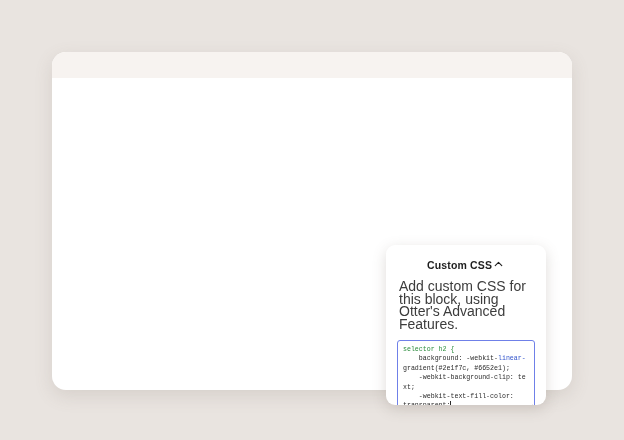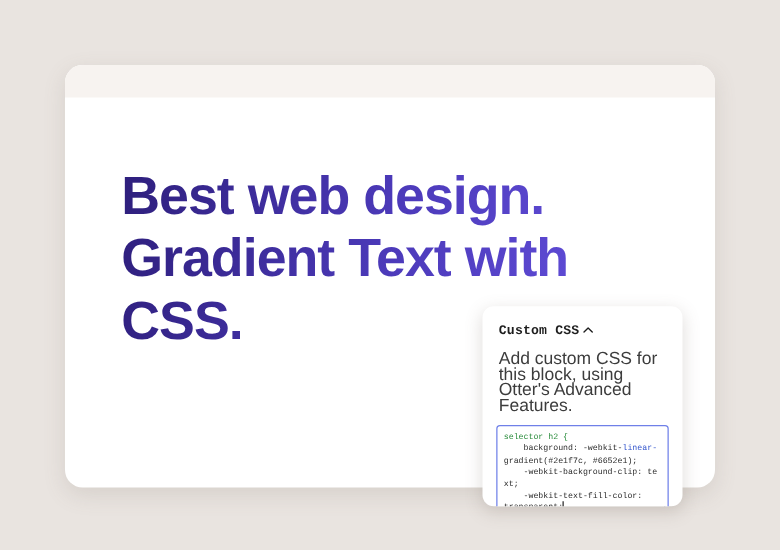--- a/index.html
+++ b/index.html
@@ -62,23 +62,22 @@
     width: 160px;
     height: 160px;
     background: #ffffff;
     border-radius: 9px;
     box-shadow: 0 4px 14px rgba(110, 96, 88, 0.22);
     overflow: hidden;
   }
   #panel-header {
     display: flex;
     align-items: center;
-    justify-content: flex-start;
+    justify-content: center;
     padding: 13px 13px 0 13px;
-    font-family: Liberation Mono, monospace;
   }
   #panel-title {
     font-size: 10.5px;
     font-weight: bold;
     color: #1e1e1e;
     letter-spacing: 0.15px;
   }
   #collapse-chevron-icon {
     width: 13px;
     height: 13px;
@@ -136,21 +135,20 @@
   }
   #resize-grip-icon svg { display: block; }
 </style>
 </head>
 <body>
 
 <div id="editor-card">
 
   <div id="card-top-band"></div>
 
-  <h1 id="headline">Best web design. Gradient Text with CSS.</h1>
 
 </div>
 
 <div id="custom-css-panel">
 
   <div id="panel-header">
     <span id="panel-title">Custom CSS</span>
     <span id="collapse-chevron-icon">
       <svg width="11" height="11" viewBox="0 0 11 11">
         <path d="M2.2 6.6 L5.5 3.4 L8.8 6.6" fill="none" stroke="#1e1e1e" stroke-width="1.1" stroke-linecap="round" stroke-linejoin="round"></path>

